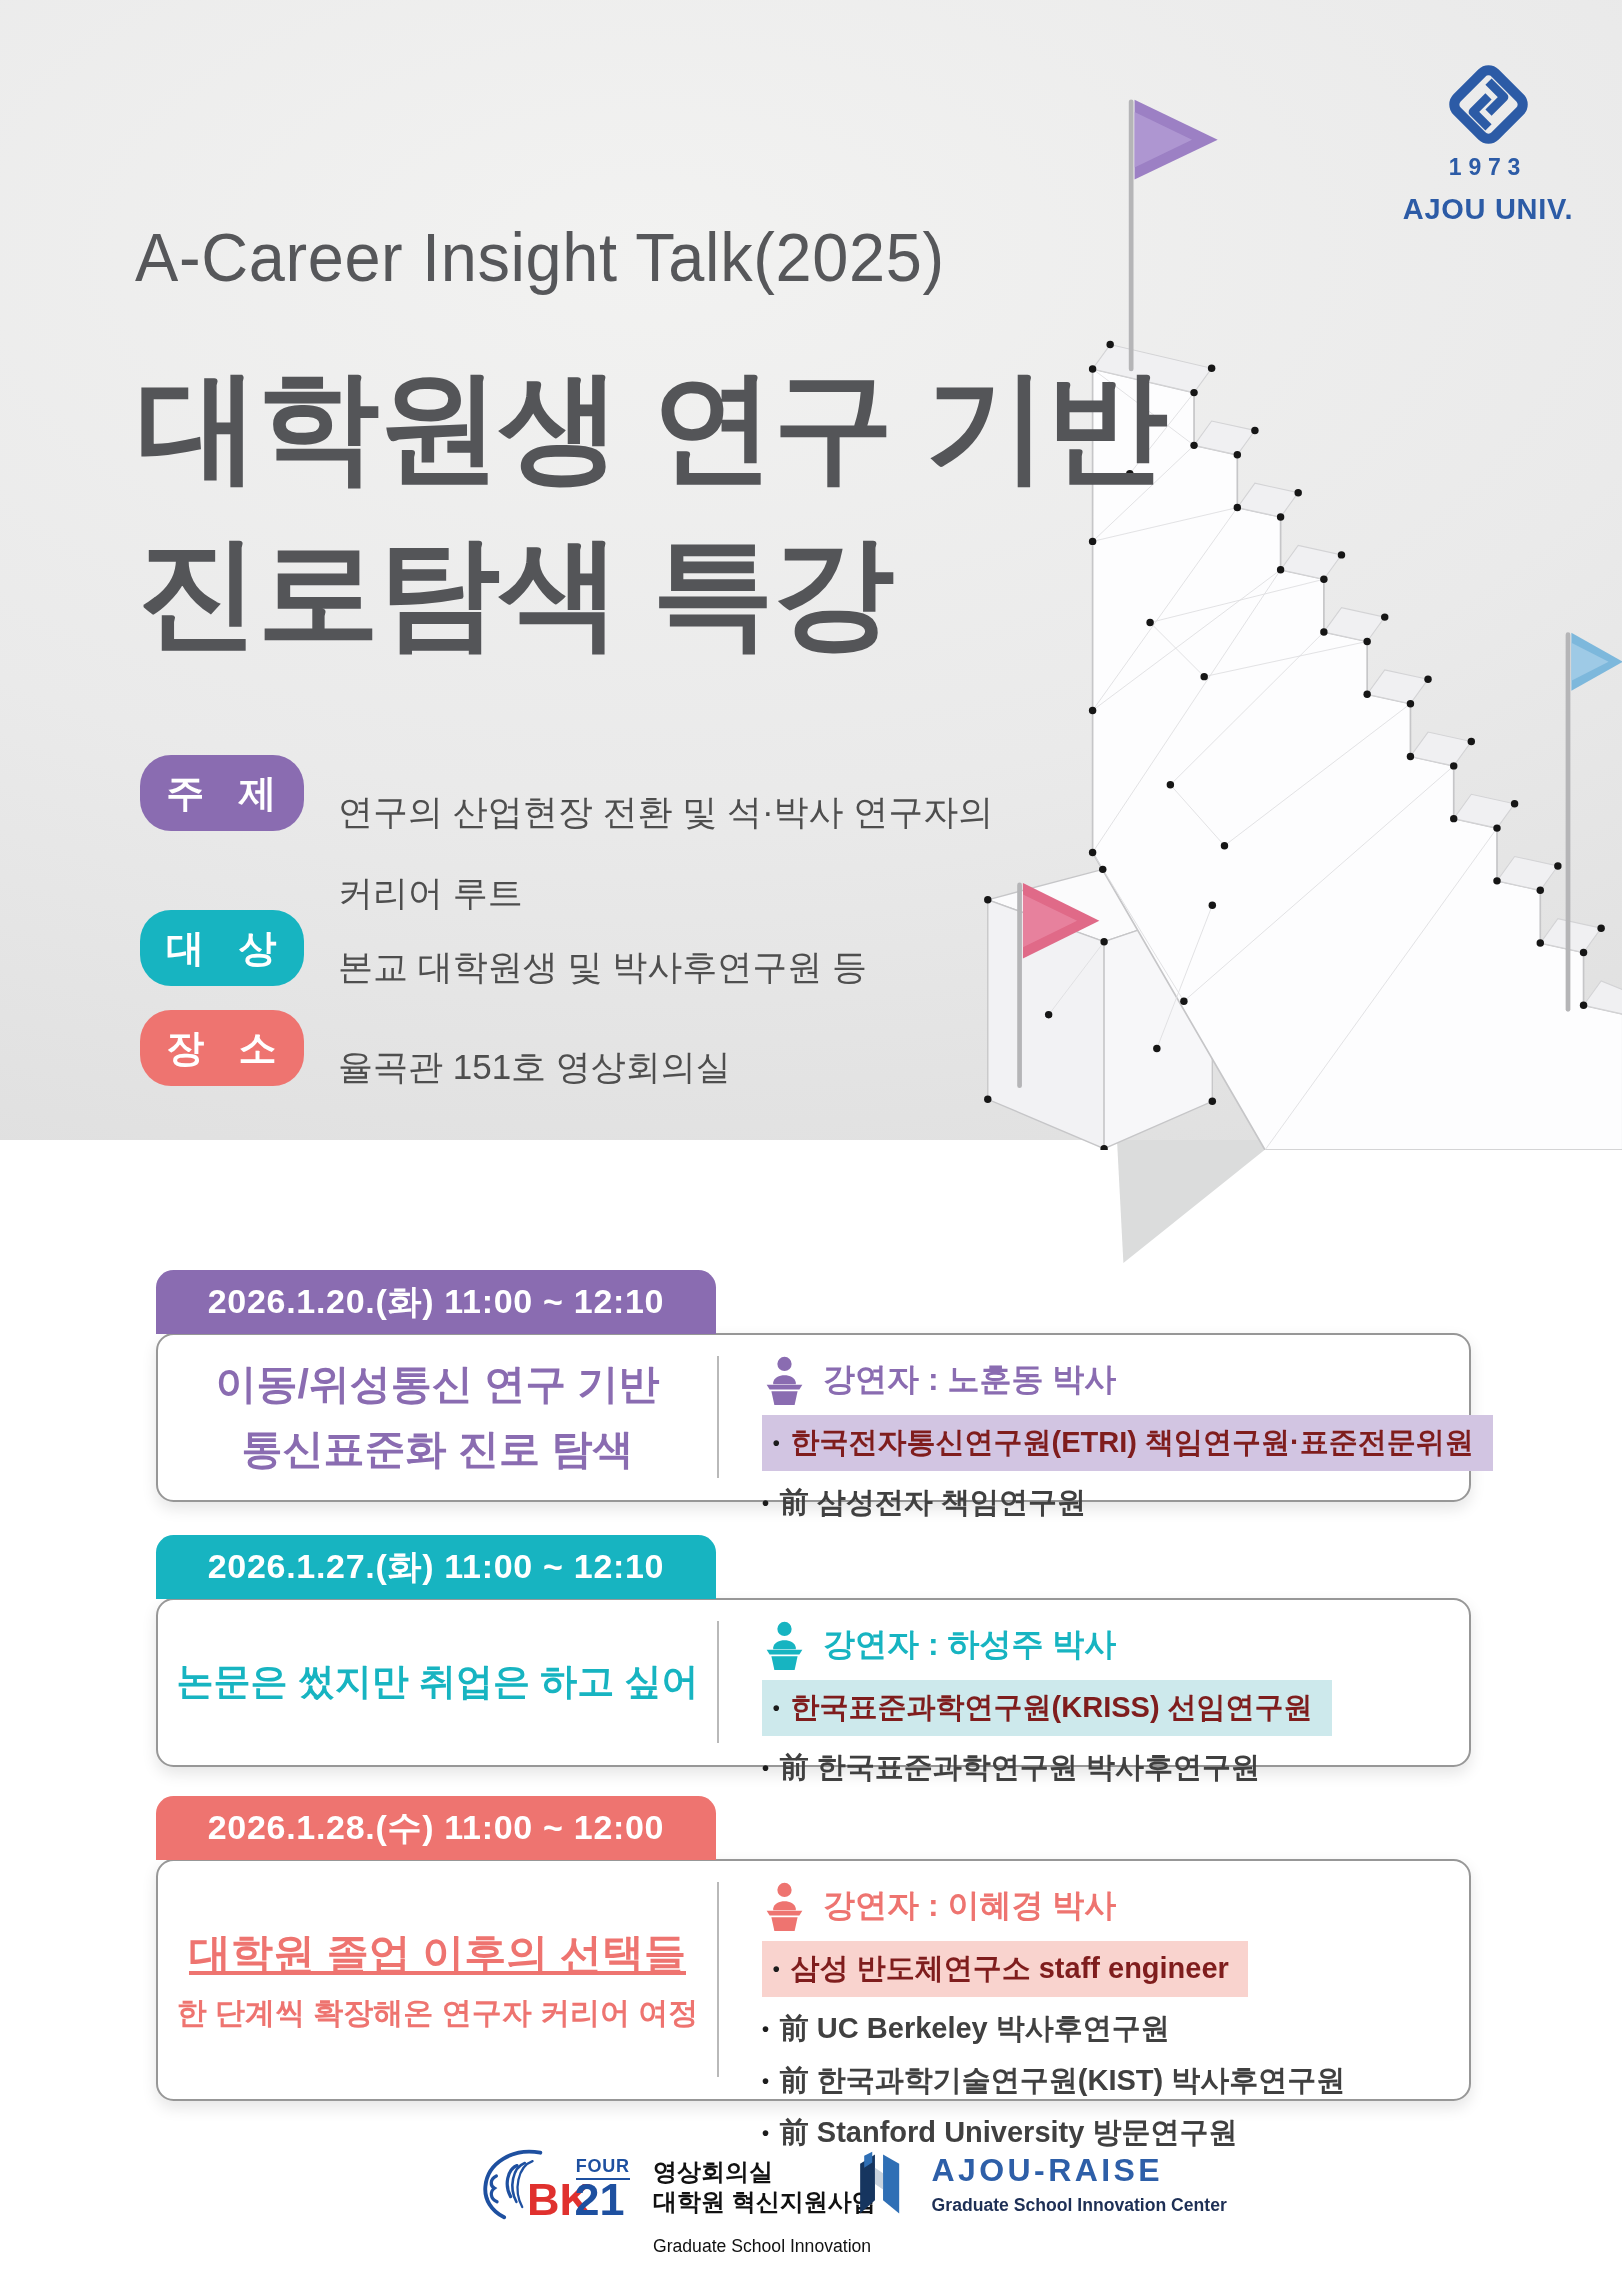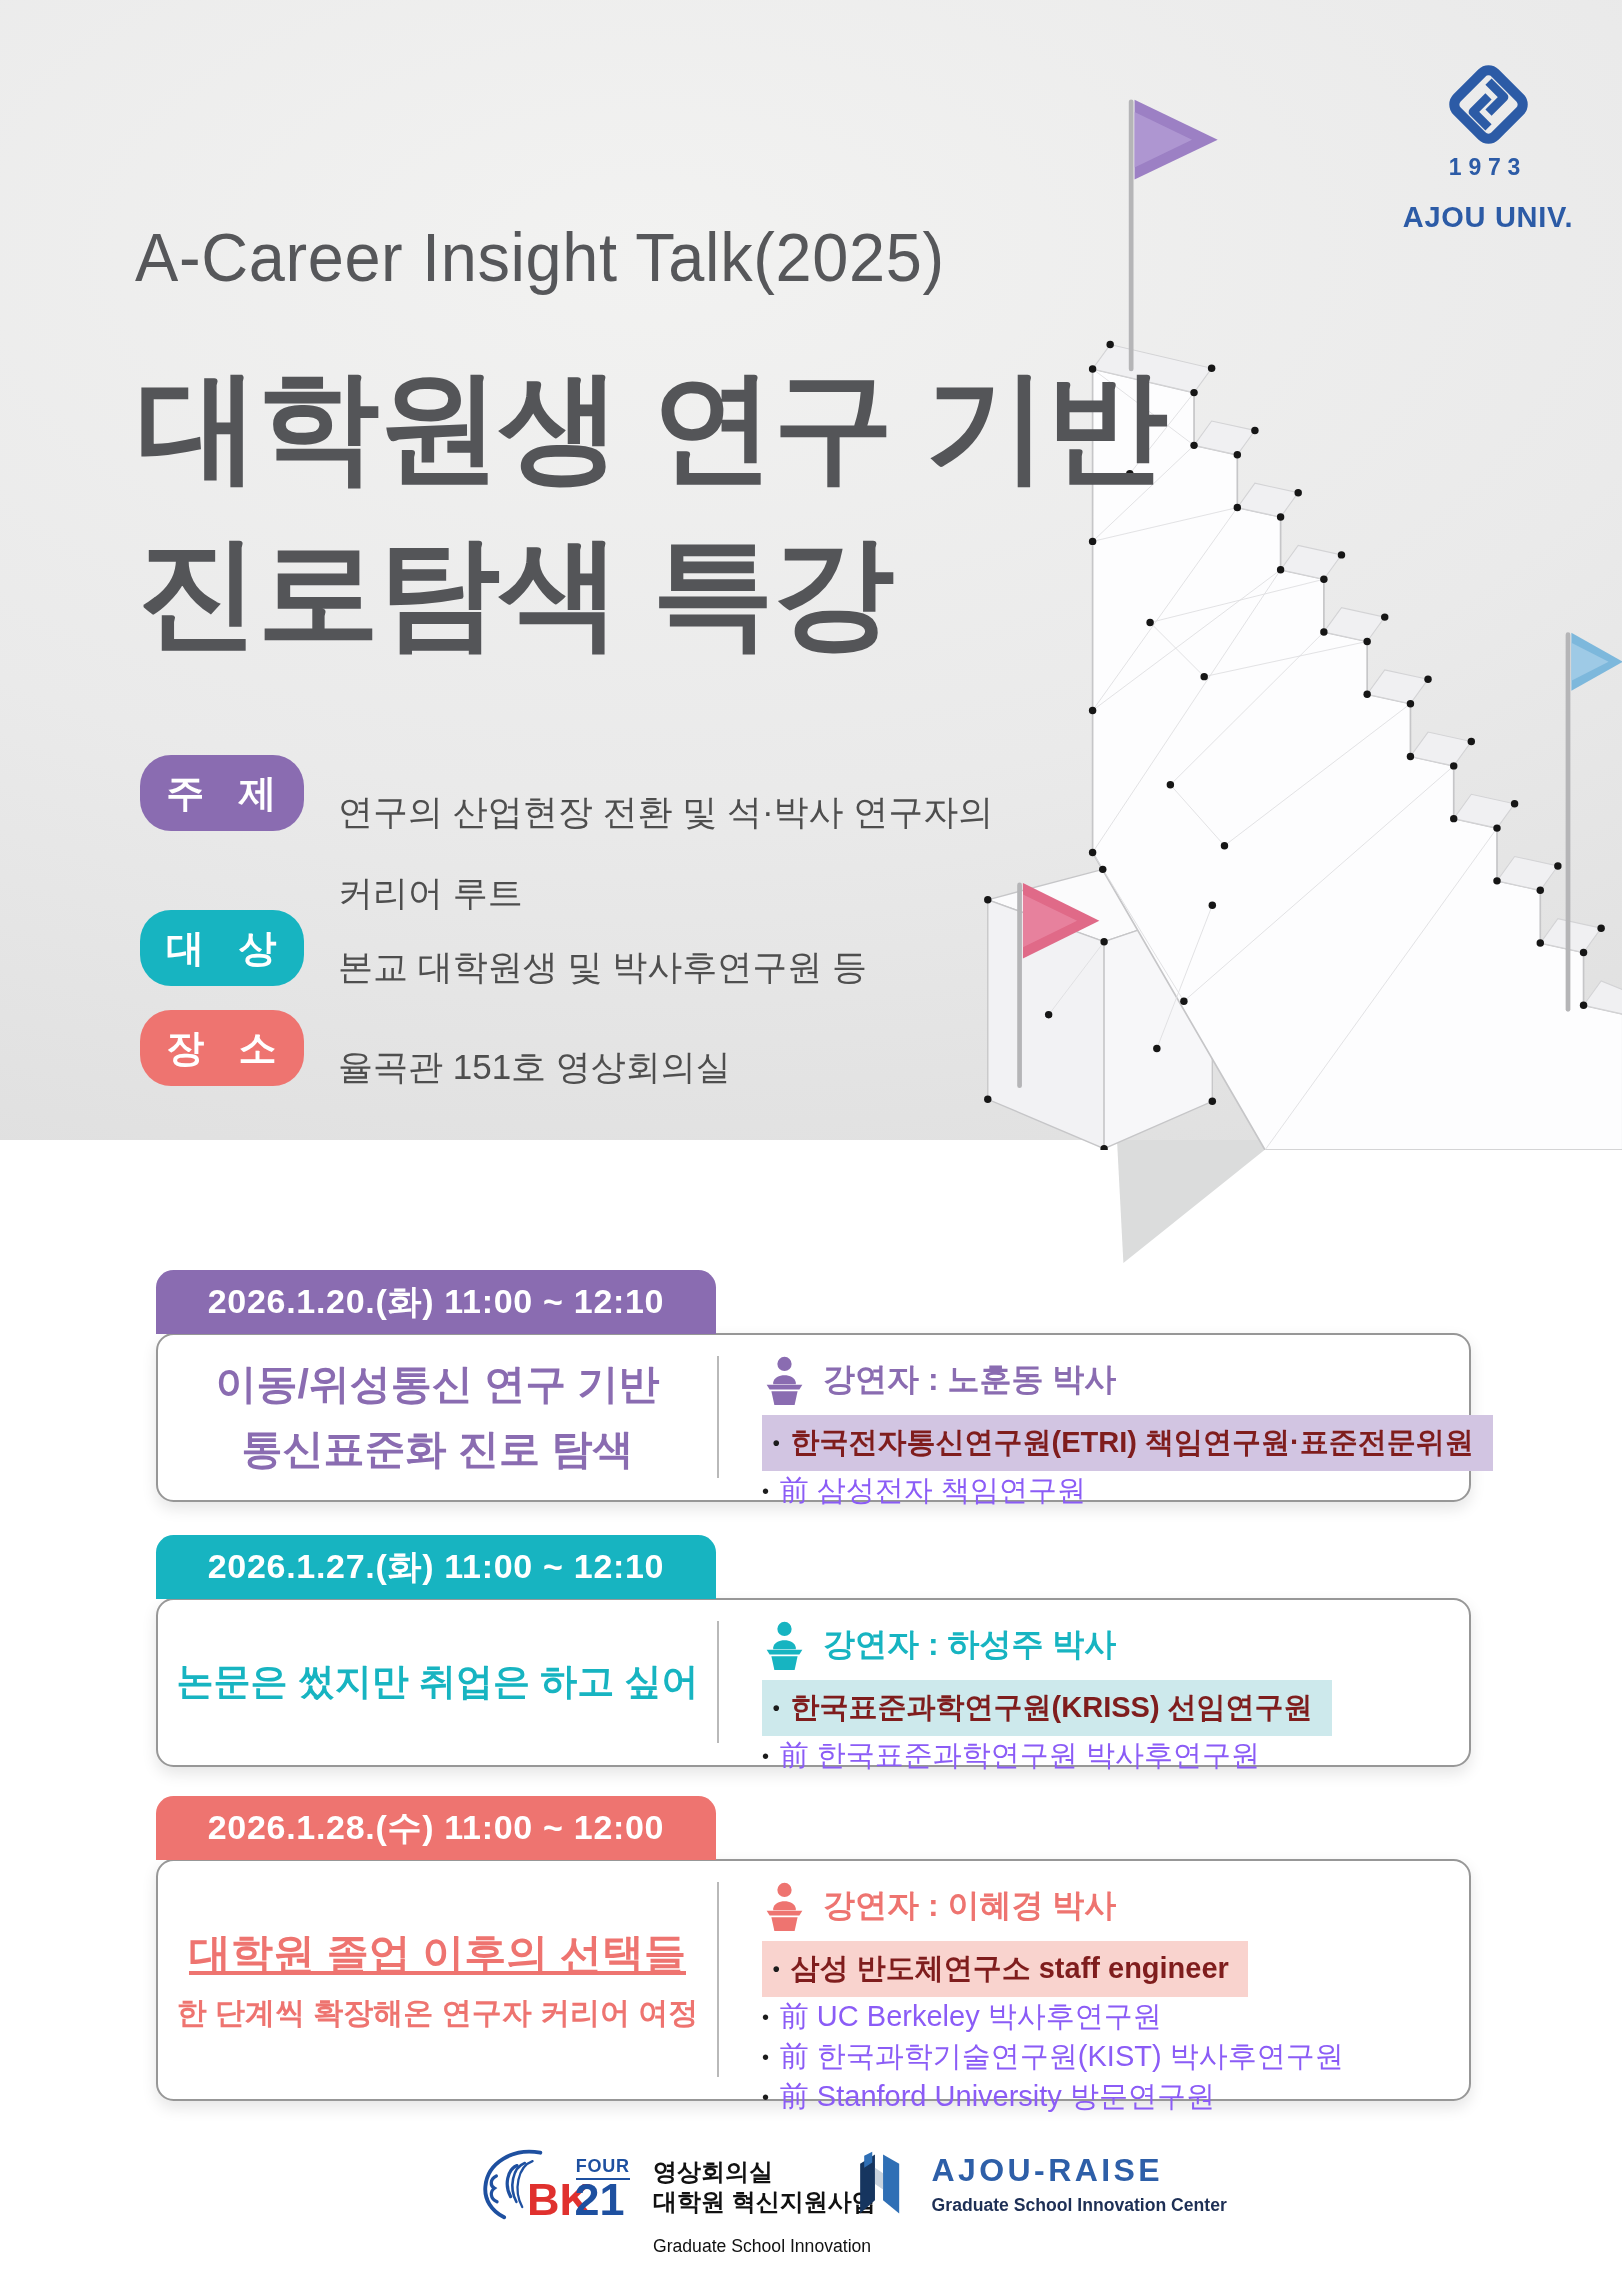--- a/index.html
+++ b/index.html
@@ -14,21 +14,21 @@
   }
   .bubble-tail{
     position:absolute;left:1117px;top:1140px;width:160px;height:123px;
     background:#dbdcdc;
     clip-path:polygon(0 0,100% 0,4% 100%);
   }
   
   .emblem{position:absolute;left:1380px;top:60px;width:216px;text-align:center;}
   .emblem svg{display:block;margin:0 auto;}
   .emblem-year{color:#2c5ba6;font-size:23px;font-weight:700;letter-spacing:6.8px;margin-top:5.4px;}
-  .emblem-name{color:#2c5ba6;font-size:29px;font-weight:800;letter-spacing:0.7px;margin-top:20px;}
+  .emblem-name{color:#2c5ba6;font-size:29px;font-weight:800;letter-spacing:0.7px;margin-top:12px;}
   
   .kicker{
     position:absolute;left:135px;top:218px;font-size:69px;font-weight:400;color:#56575a;
     letter-spacing:0.7px;transform:scaleX(.94);transform-origin:left center;white-space:nowrap;
   }
   .main-title{position:absolute;left:137px;top:344px;color:#545558;font-weight:800;
     font-size:122px;line-height:1.36;letter-spacing:-1.4px;white-space:nowrap;}
   
   .info-row{position:absolute;left:140px;display:flex;align-items:flex-start;}
   .info-row.r1{top:755px;} .info-row.r2{top:910px;} .info-row.r3{top:1010px;}
@@ -65,21 +65,21 @@
   .s3 .title-main{color:var(--accent);font-weight:800;font-size:42px;white-space:nowrap;text-decoration:underline;}
   .s3 .title-sub{color:var(--accent);font-weight:800;font-size:30px;white-space:nowrap;}
   .card-divider{width:0;border-left:2px solid #b9b9b9;margin:21.6px 0;}
   .card-right{flex:1;padding:20px 20px 16px 43px;display:flex;flex-direction:column;align-items:flex-start;}
   .speaker-row{display:flex;align-items:center;gap:16px;}
   .speaker-name{color:var(--accent);font-size:32px;font-weight:800;white-space:nowrap;}
   .hl-line{
     margin-top:10.8px;background:var(--hl);color:#7f1d1d;font-size:29px;font-weight:700;
     padding:8px 19px 8px 10.8px;display:flex;align-items:center;gap:10.8px;white-space:nowrap;
   }
-  .detail-line{margin-top:0;color:#8b5cf6;font-size:29px;font-weight:400;
+  .detail-line{margin-top:12px;color:#404040;font-size:29px;font-weight:700;
     display:flex;align-items:center;gap:10.8px;white-space:nowrap;}
   .bullet::before{content:"•";font-size:20px;color:#1c1c1c;}
   .pod-icon{flex:none;}
   
   .footer{position:absolute;left:0;top:2137px;width:1623px;height:108px;}
   .bk21{position:absolute;left:477px;top:9.5px;display:flex;align-items:flex-start;}
   .bk21-text-nums{margin-left:4px;width:73px;position:relative;height:76px;}
   .bk21-four{position:absolute;left:10.8px;top:9.5px;color:#1e50a0;font-size:18px;font-weight:800;
     letter-spacing:0.7px;border-bottom:2.7px solid #1e50a0;padding-bottom:1.4px;}
   .bk21-bk{position:absolute;left:-38px;top:27px;color:#e0312e;font-size:45px;font-weight:800;}

